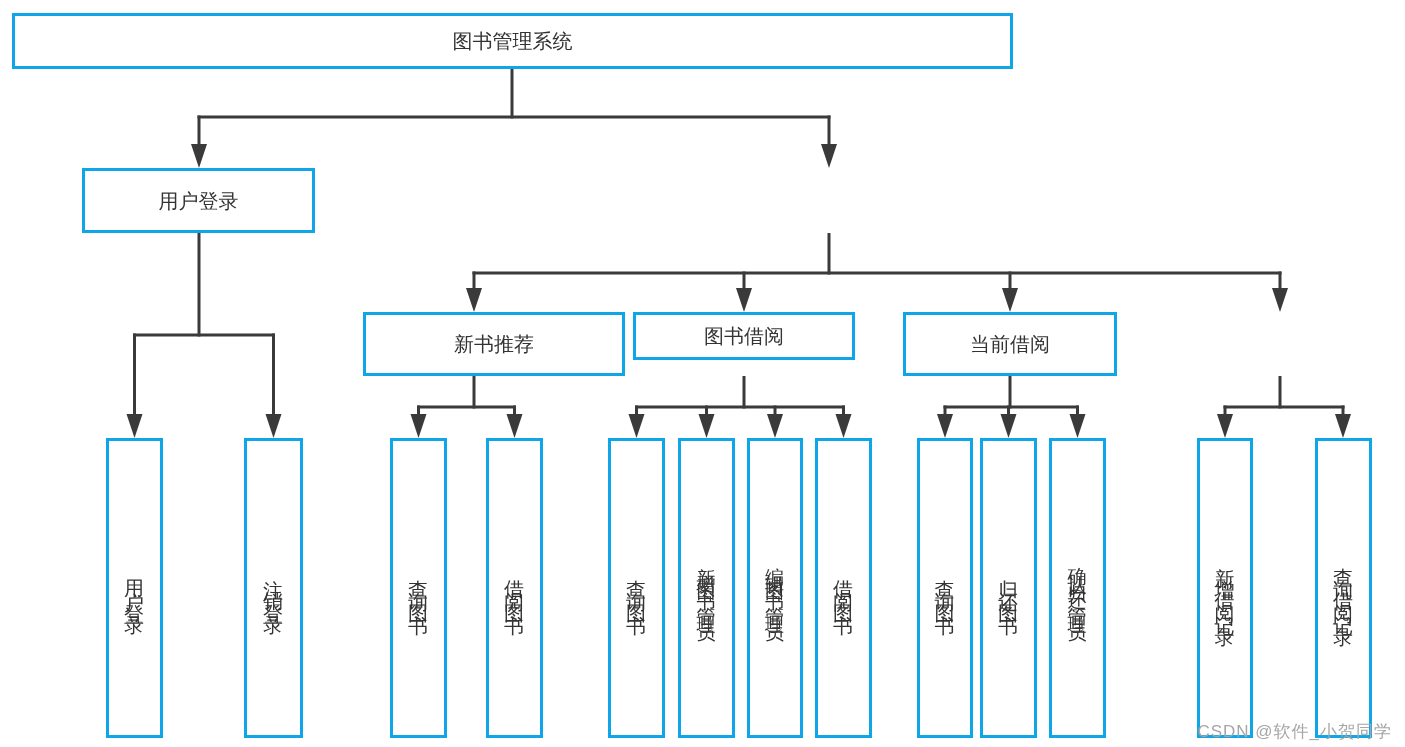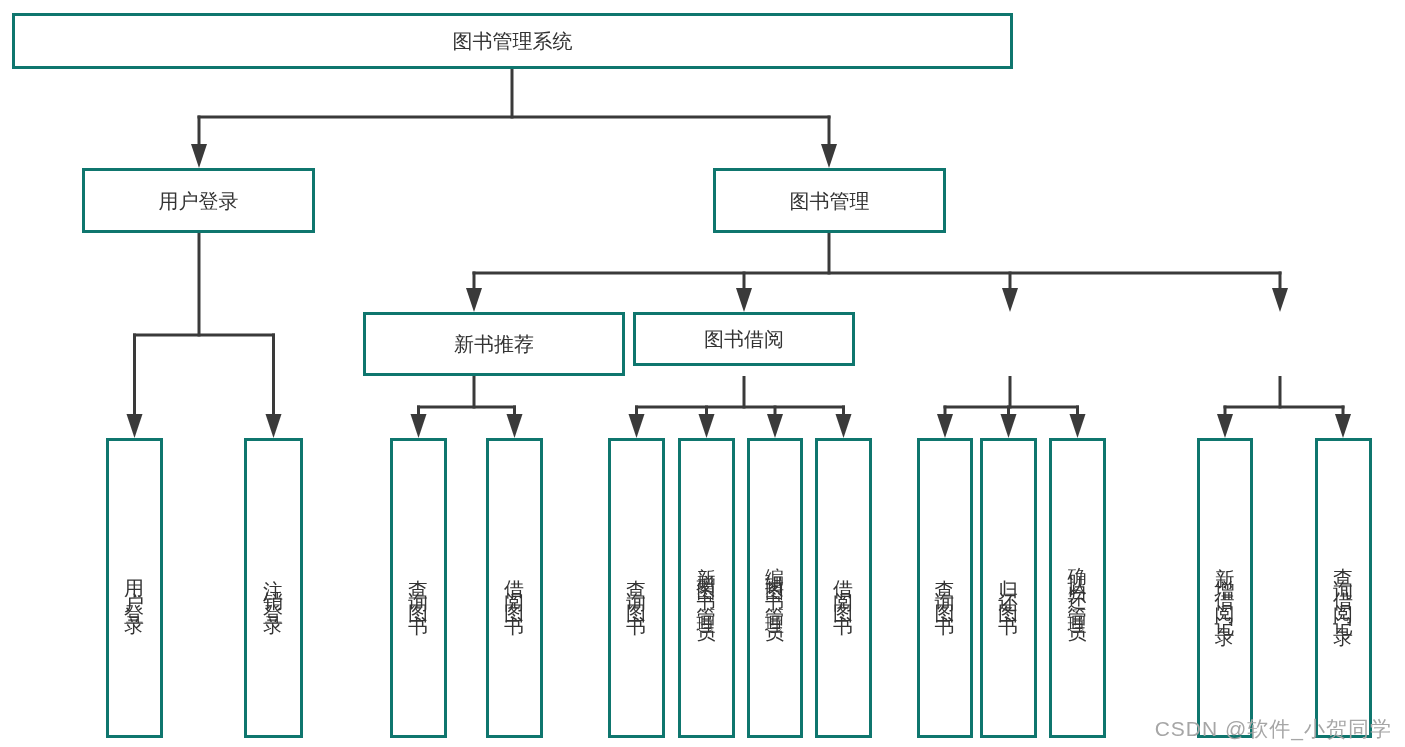--- a/index.html
+++ b/index.html
@@ -2,33 +2,33 @@
 <html><head>
 <meta charset="utf-8">
 <style>
   html,body{margin:0;padding:0;background:#ffffff;}
   .canvas{
     position:relative;width:1405px;height:747px;background:#ffffff;overflow:hidden;
     font-family:"Liberation Sans", sans-serif;color:#333333;
   }
   .wires{position:absolute;left:0;top:0;width:1405px;height:747px;}
   .node{
-    position:absolute;box-sizing:border-box;border:3px solid #0f766e;background:#ffffff;
+    position:absolute;box-sizing:border-box;border:3px solid #0ea5e9;background:#ffffff;
     display:flex;align-items:center;justify-content:center;
   }
   .node span{
     font-size:20px;color:#333333;line-height:1;white-space:nowrap;
   }
   .node.v span{
     writing-mode:vertical-rl;text-orientation:mixed;letter-spacing:12px;
   }
   .node.v span.long{letter-spacing:8px;font-size:19px;}
   .watermark{
     position:absolute;right:13px;bottom:4px;z-index:5;
-    font-size:21px;color:#a6a6a6;letter-spacing:1px;
+    font-size:17px;color:#a6a6a6;letter-spacing:1px;
     font-family:"Liberation Sans", sans-serif;
   }
 </style>
 </head>
 <body>
 
 <div class="canvas">
 
   <svg class="wires" width="1405" height="747" viewBox="0 0 1405 747" xmlns="http://www.w3.org/2000/svg">
     <g stroke="#3a3a3a" stroke-width="3" fill="none">
@@ -96,29 +96,29 @@
     </g>
   </svg>
 
   <div class="node" style="left:12px;top:13px;width:1001px;height:56px">
     <span>图书管理系统</span>
   </div>
 
   <div class="node" style="left:82px;top:168px;width:233px;height:65px">
     <span>用户登录</span>
   </div>
-  <div class="node" style="left:713px;top:168px;width:233px;height:65px">
-    <span>图书管理</span>
-  </div>
 
   <div class="node" style="left:363px;top:312px;width:262px;height:64px">
     <span>新书推荐</span>
   </div>
-  <div class="node" style="left:633px;top:312px;width:222px;height:54px">
+  <div class="node" style="left:633px;top:312px;width:222px;height:48px">
     <span>图书借阅</span>
+  </div>
+  <div class="node" style="left:903px;top:312px;width:214px;height:64px">
+    <span>当前借阅</span>
   </div>
 
   <div class="node v" style="left:106px;top:438px;width:57px;height:300px">
     <span>用户登录</span>
   </div>
   <div class="node v" style="left:244px;top:438px;width:59px;height:300px">
     <span>注销登录</span>
   </div>
 
   <div class="node v" style="left:390px;top:438px;width:57px;height:300px">

